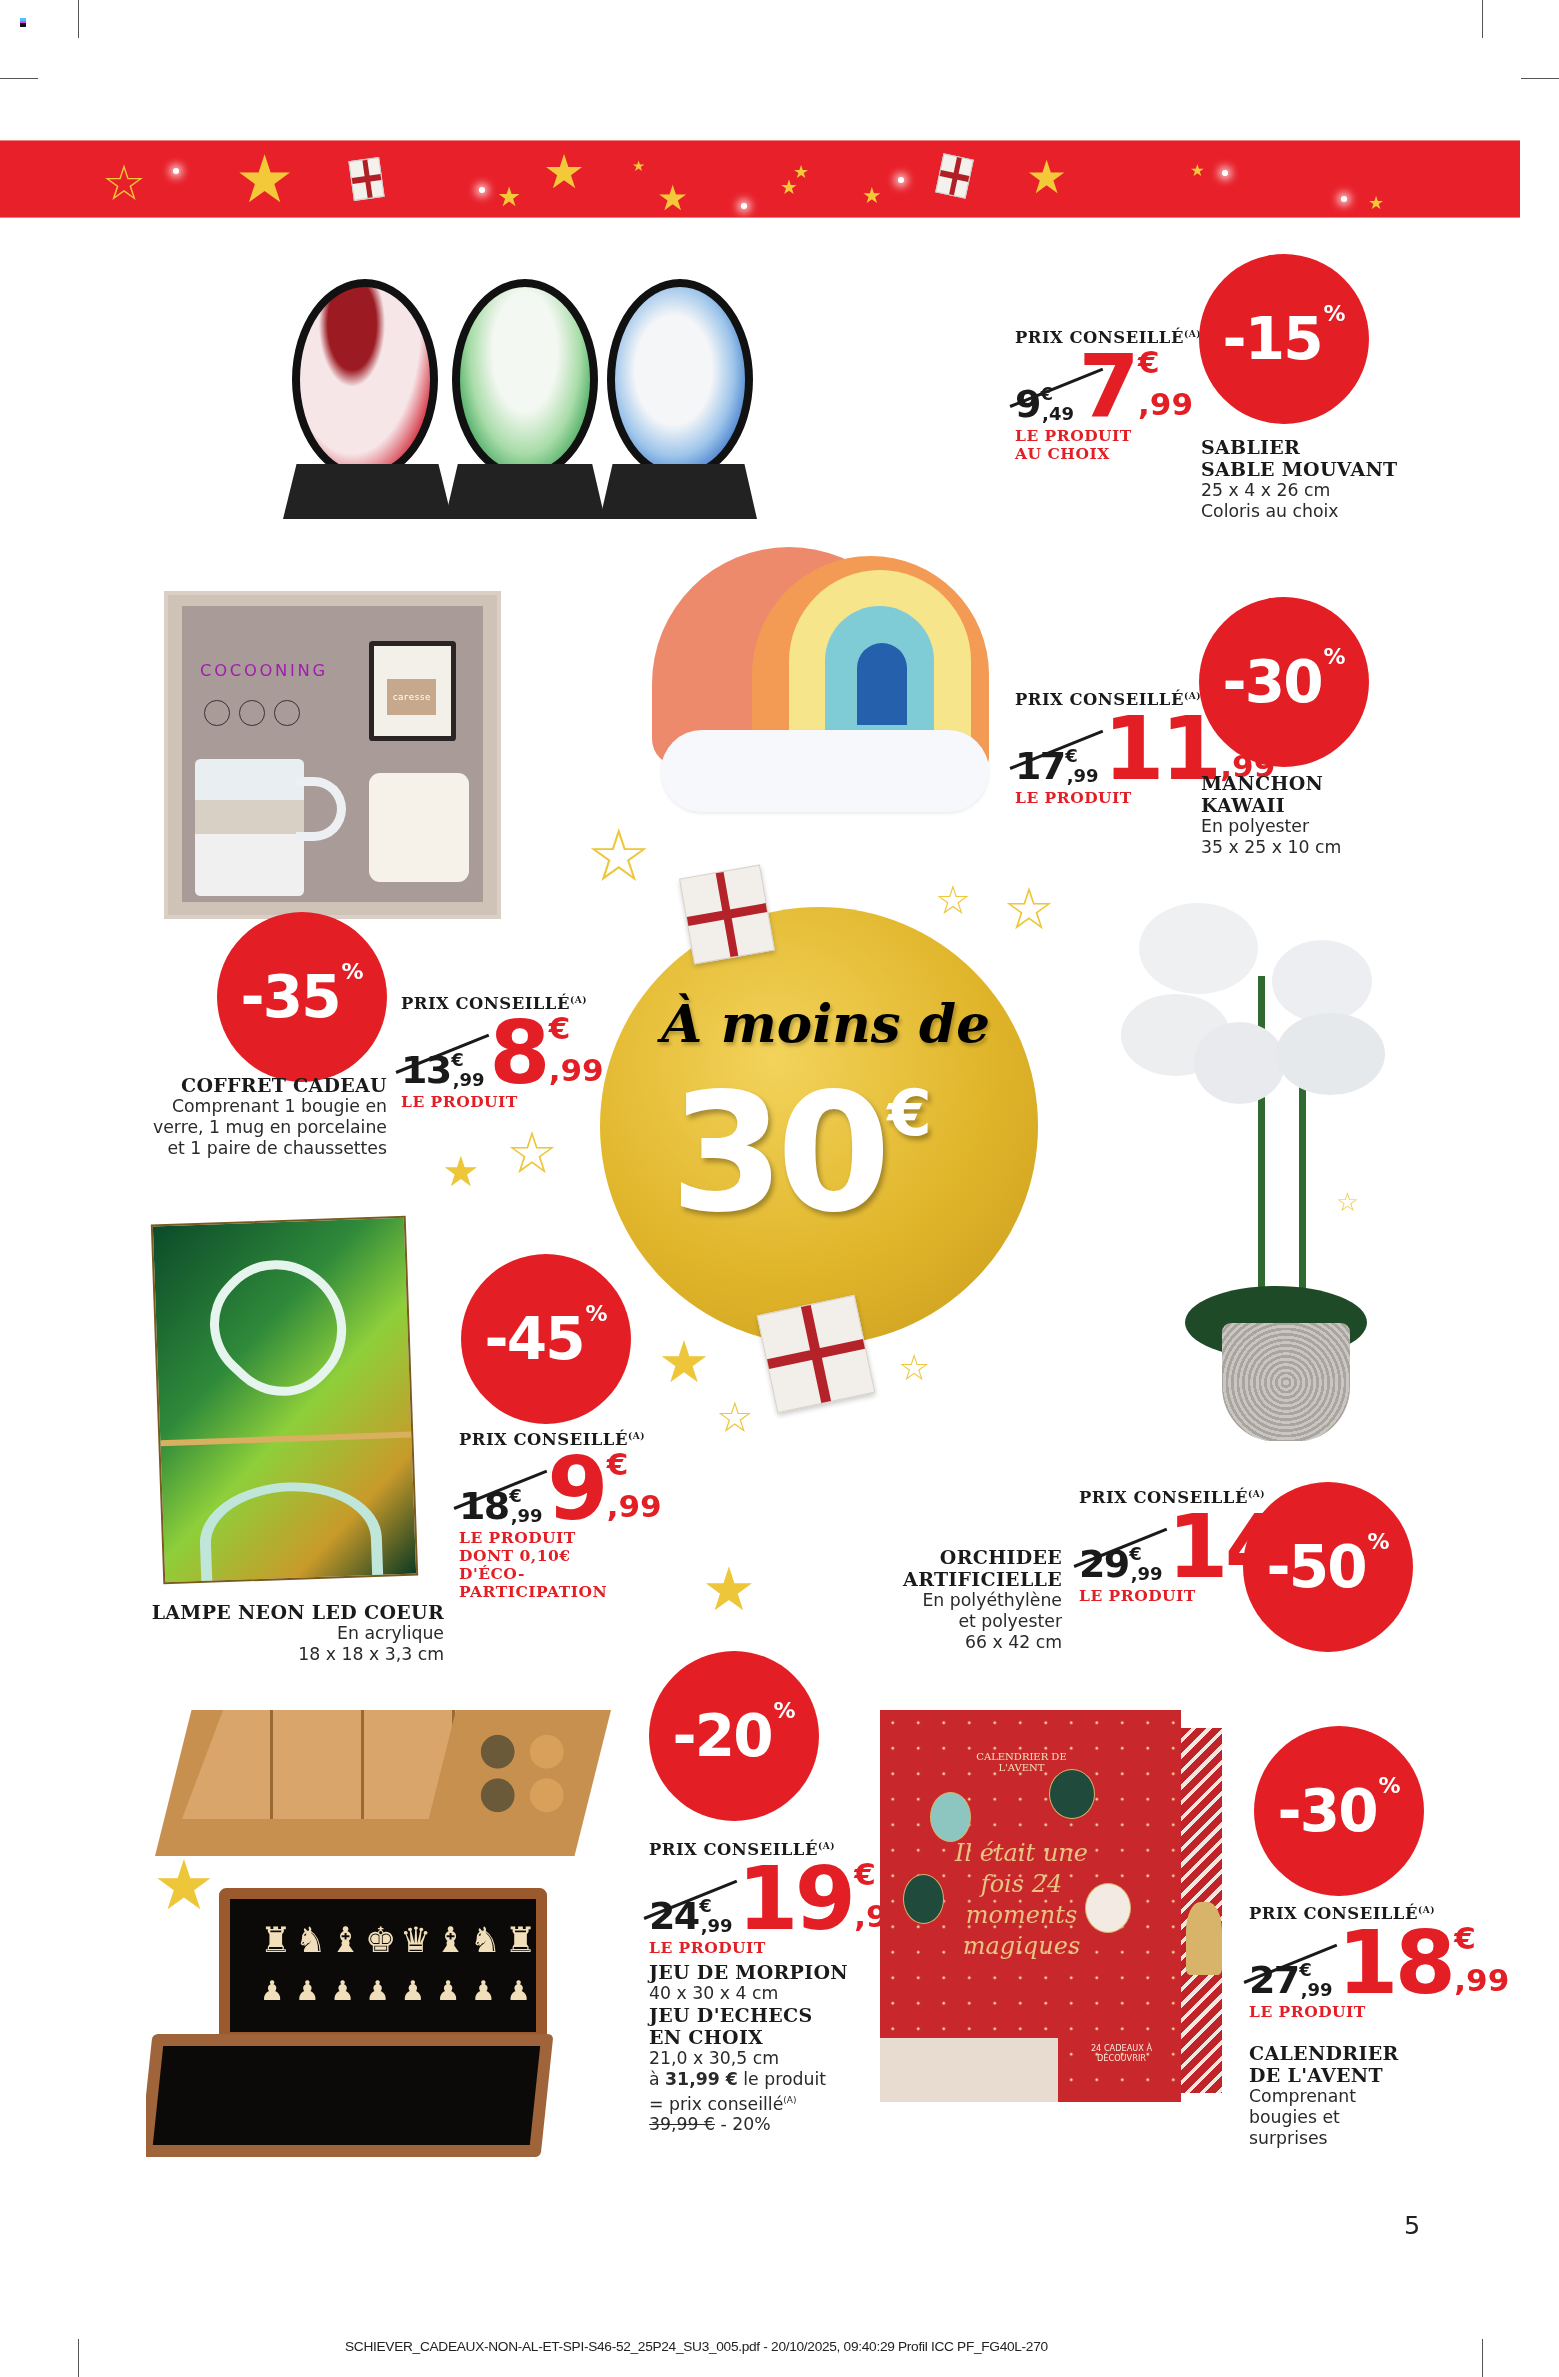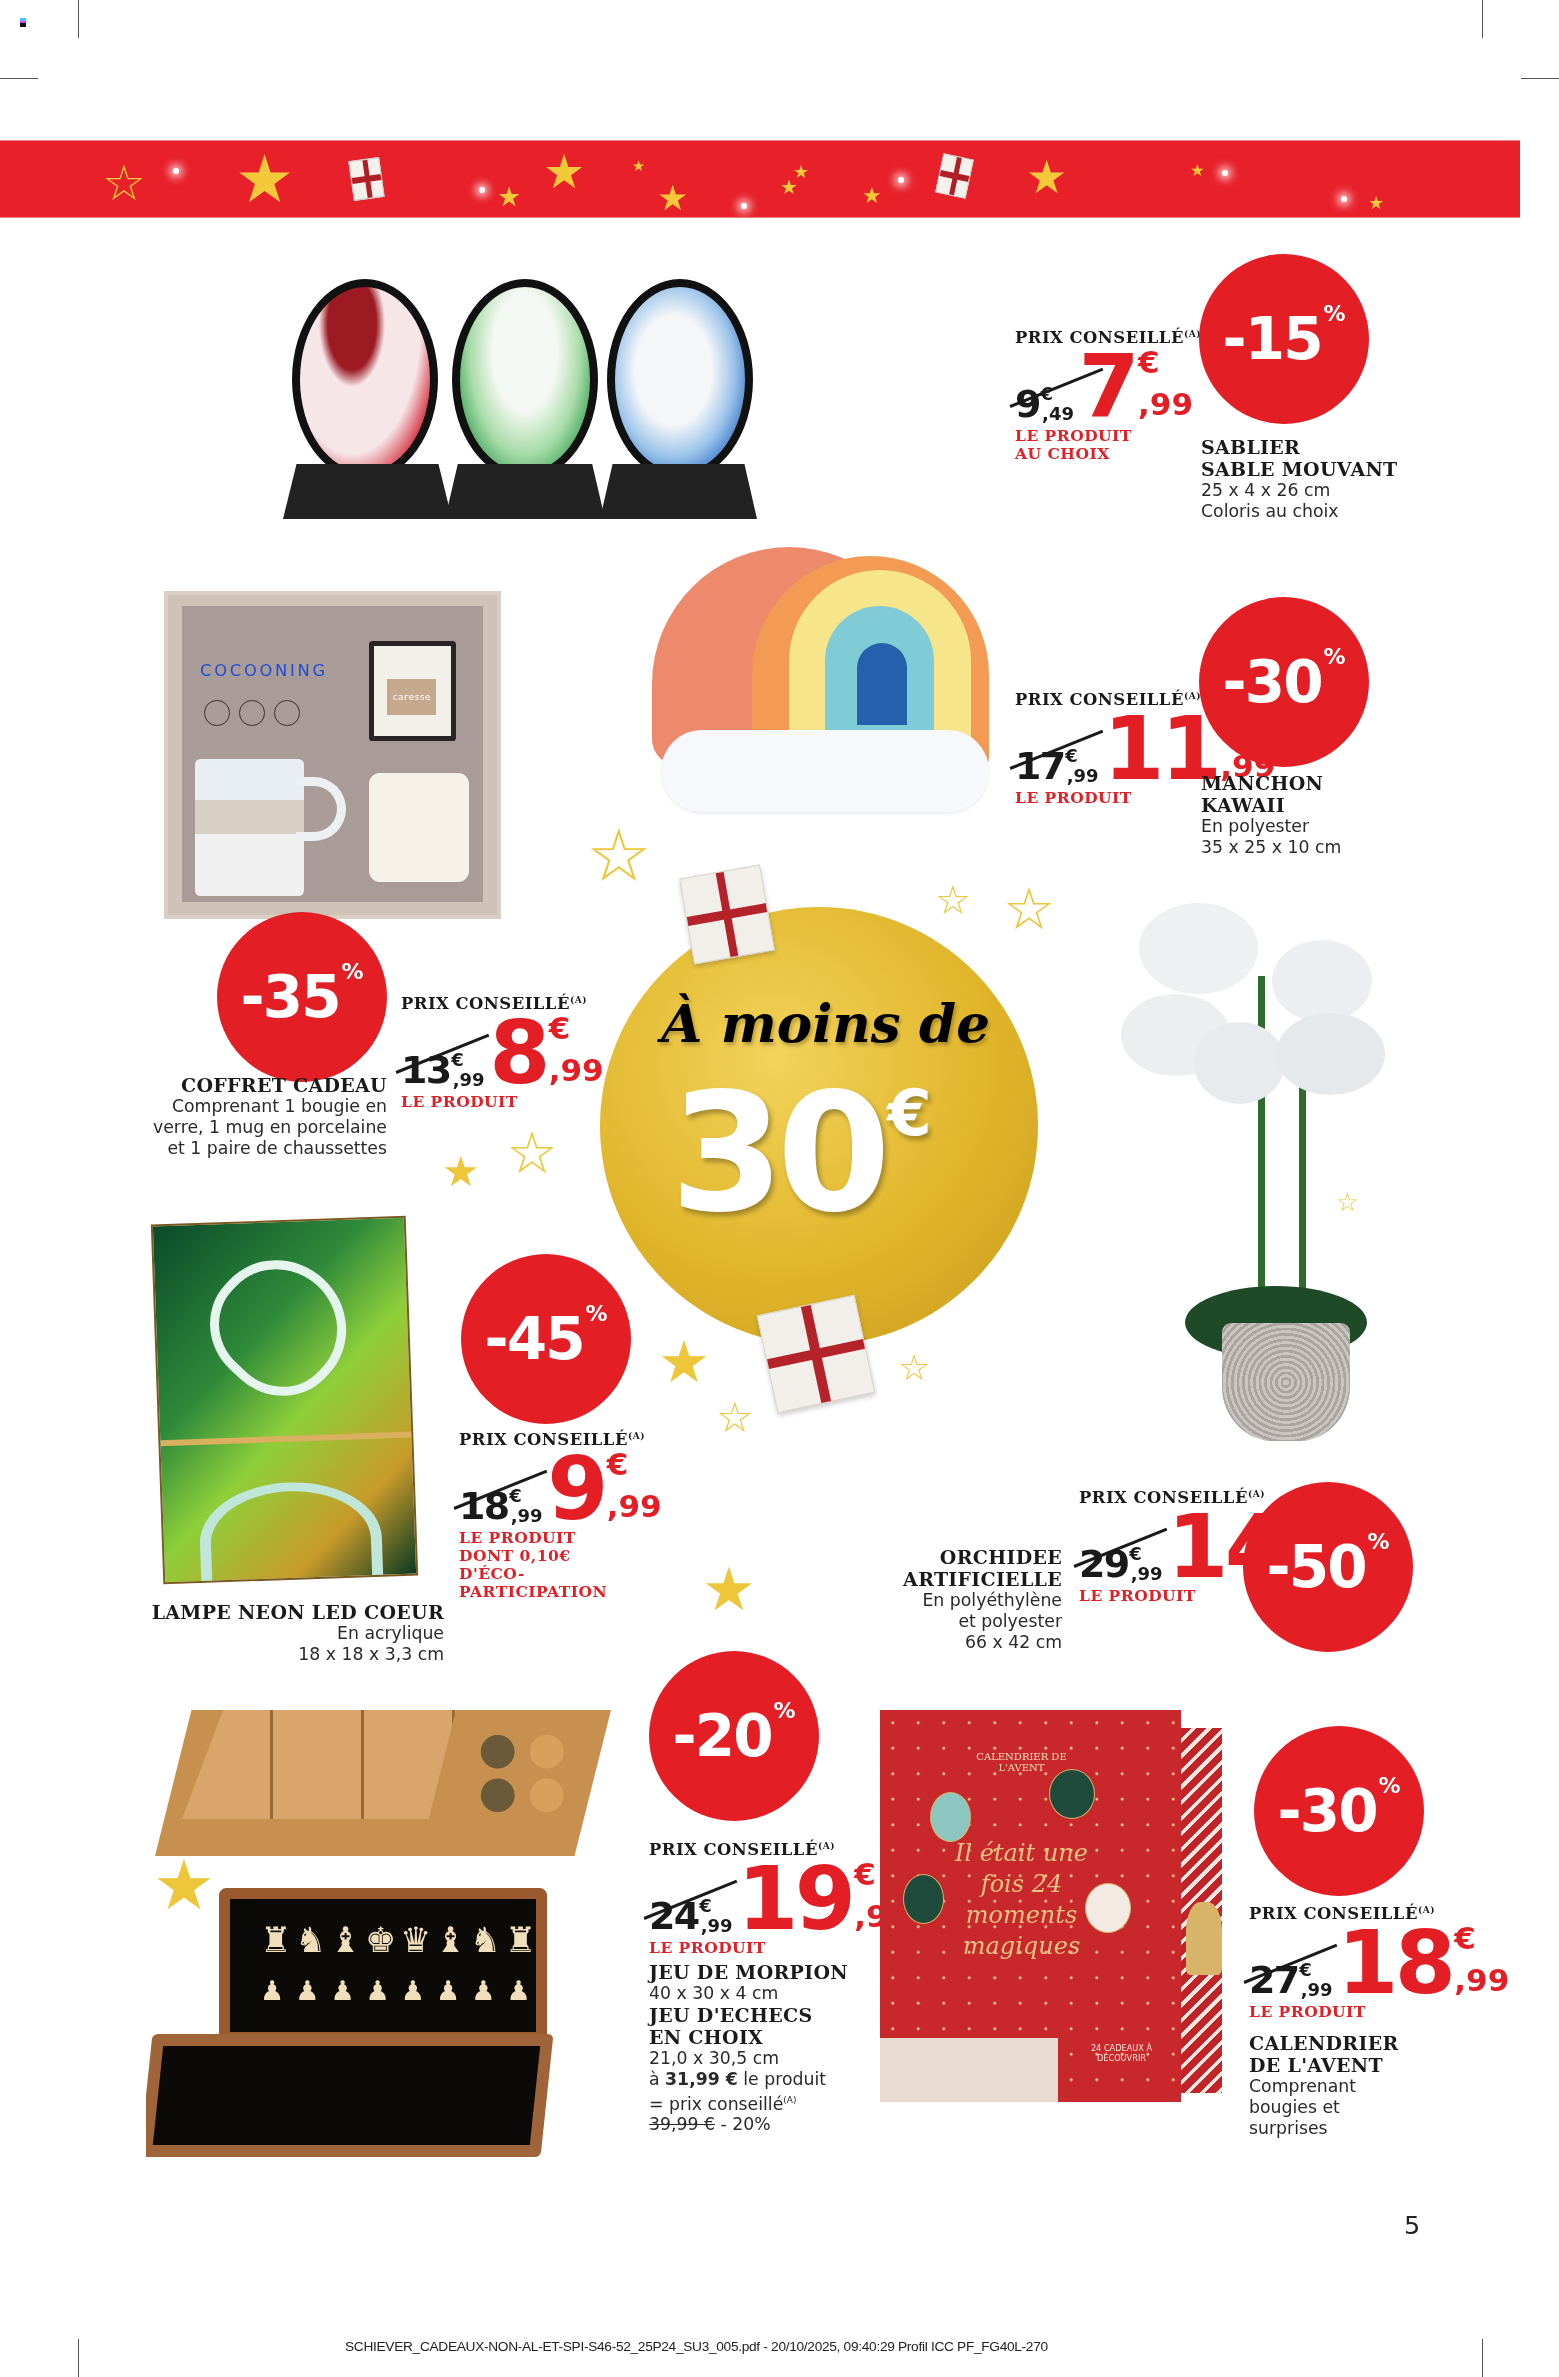--- a/index.html
+++ b/index.html
@@ -145,21 +145,21 @@
   </div>
 <div class="abs" style="left:1201px;top:772px;">
   <div class="pname">MANCHON</div>
   <div class="pname">KAWAII</div>
   <div class="pdesc">En polyester</div>
   <div class="pdesc">35 x 25 x 10 cm</div>
 </div>
 
 <div class="photo" style="left:164px;top:591px;width:337px;height:328px;background:#cfc3b8;border:4.6px solid #d9cfc5;">
   <div class="abs" style="left:13.7px;top:11px;width:301px;height:296px;background:#a89b98;"></div>
-  <div class="abs" style="left:32px;top:66px;font-family:'DejaVu Sans',sans-serif;font-size:16.4px;letter-spacing:2.7px;color:#1d4ed8;">COCOONING</div>
+  <div class="abs" style="left:32px;top:66px;font-family:'DejaVu Sans',sans-serif;font-size:16.4px;letter-spacing:2.7px;color:#a21caf;">COCOONING</div>
   <div class="abs" style="left:36px;top:105px;width:25.5px;height:25.5px;border:1.8px solid #3a3030;border-radius:50%;"></div>
   <div class="abs" style="left:71px;top:105px;width:25.5px;height:25.5px;border:1.8px solid #3a3030;border-radius:50%;"></div>
   <div class="abs" style="left:106px;top:105px;width:25.5px;height:25.5px;border:1.8px solid #3a3030;border-radius:50%;"></div>
   <div class="abs" style="left:201px;top:46px;width:87px;height:100px;background:#f3efe9;border:5.5px solid #2a2424;border-radius:3.6px;"></div>
   <div class="abs" style="left:219px;top:84px;font-family:'DejaVu Sans Mono',monospace;font-size:9px;color:#fff;background:#c6a98c;padding:12.8px 5.5px;">caresse</div>
   <div class="abs" style="left:27px;top:164px;width:109px;height:137px;background:linear-gradient(#e8eef2 0 30%,#d8d0c4 30% 55%,#f0f0f0 55%);border-radius:5.5px;"></div>
   <div class="abs" style="left:128px;top:182px;width:50px;height:64px;border:9px solid #ecf0f3;border-left:none;border-radius:0 36px 36px 0;"></div>
   <div class="abs" style="left:201px;top:178px;width:100px;height:109px;background:#f6f2ea;border-radius:11px;"></div>
 </div>
 <div class="badge" style="left:217px;top:912px;width:170px;height:170px;">
@@ -350,21 +350,21 @@
       <span class="strike"></span>
     </div>
   <div class="new-price">
       <span class="int">18</span>
       <span class="right">
         <span class="cur">€</span>
         <span class="cents">,99</span>
       </span>
     </div>
   <div class="le-produit">LE PRODUIT</div>
-  <div class="pname" style="margin-top:11px;">CALENDRIER</div>
+  <div class="pname" style="margin-top:21px;">CALENDRIER</div>
   <div class="pname">DE L'AVENT</div>
   <div class="pdesc">Comprenant</div>
   <div class="pdesc">bougies et</div>
   <div class="pdesc">surprises</div>
 </div>
 
 <div class="abs" style="left:1404px;top:2210px;font-family:'DejaVu Sans',sans-serif;font-size:25.5px;color:#222;">5</div>
 <div class="abs" style="left:345px;top:2339px;font-family:'Liberation Sans',sans-serif;font-size:13.7px;color:#222;letter-spacing:-0.3px;">SCHIEVER_CADEAUX-NON-AL-ET-SPI-S46-52_25P24_SU3_005.pdf - 20/10/2025, 09:40:29 Profil ICC PF_FG40L-270</div>
 
 

